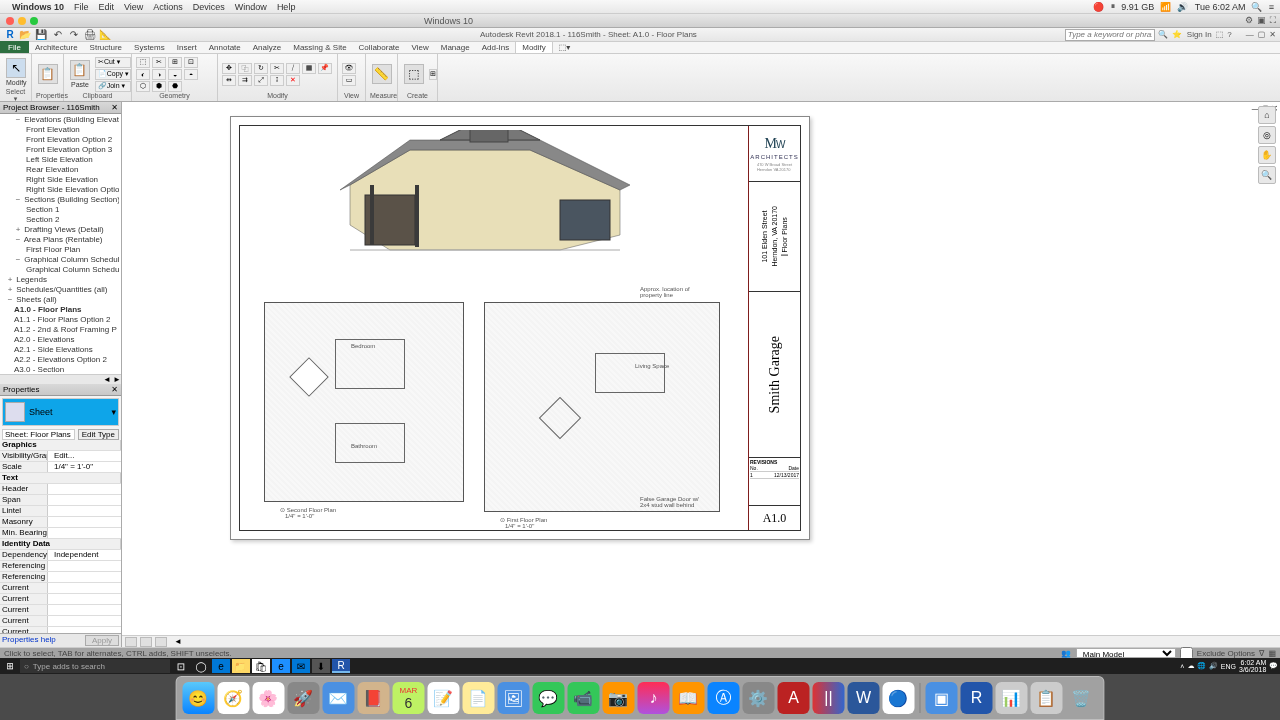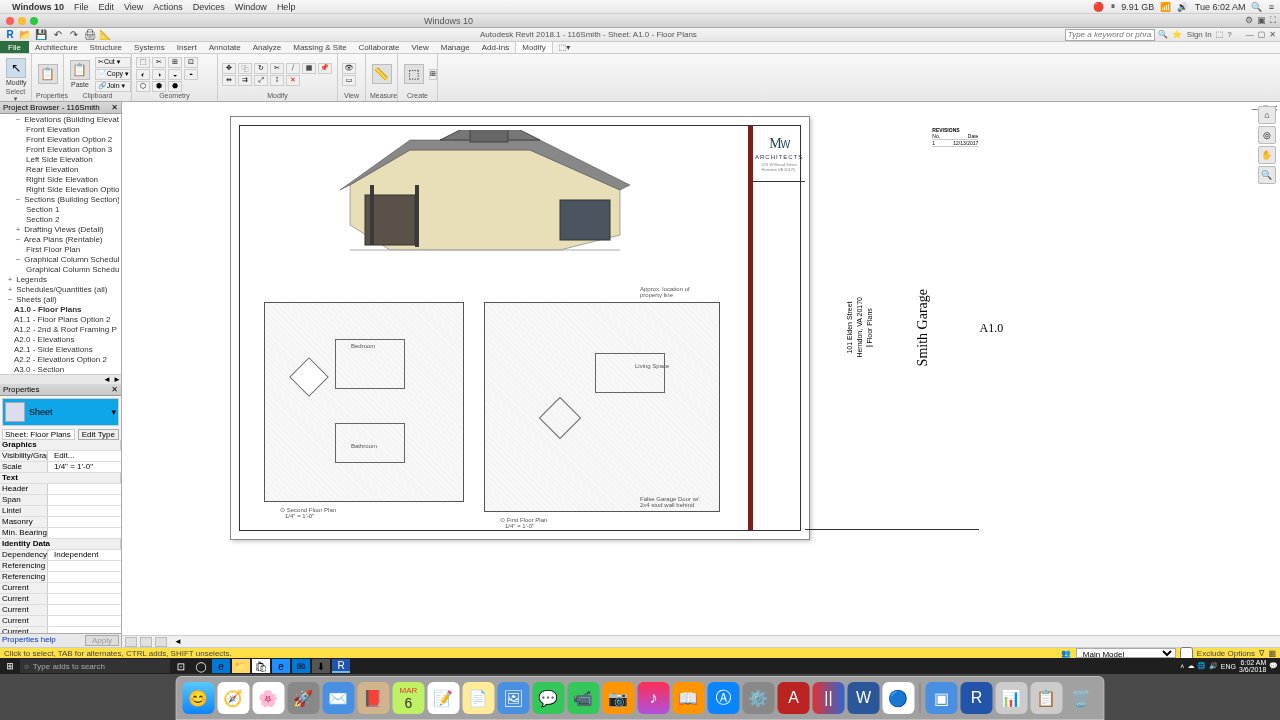--- a/index.html
+++ b/index.html
@@ -74,21 +74,21 @@
 .prop-instance { display: flex; height: 12px; font-size: 8px; align-items: center; padding: 0 2px; gap: 3px; }
 .prop-help { font-size: 8px; color: #03c; padding: 1px 2px; display: flex; justify-content: space-between; border-top: 1px solid #aaa; background: #e8e8e8;}
 .apply-btn { background: #ddd; border: 1px solid #aaa; padding: 0 6px; color: #999; }
 
 
 .canvas-wrap { flex: 1; position: relative; background: #fff; }
 .canvas { position: absolute; inset: 0; }
 .sheet { position: absolute; left: 108px; top: 14px; width: 580px; height: 424px; background: #fff; border: 1px solid #888; box-shadow: 2px 2px 4px rgba(0,0,0,0.2); }
 .sheet-inner { position: absolute; left: 8px; top: 8px; right: 8px; bottom: 8px; border: 1px solid #333; }
 
-.titleblock-col { position: absolute; right: 0; top: 0; bottom: 0; width: 52px; border-left: 5px solid #7f1d1d; display: flex; flex-direction: row; }
+.titleblock-col { position: absolute; right: 0; top: 0; bottom: 0; width: 52px; border-left: 1px solid #7f1d1d; display: flex; flex-direction: column; }
 .tb-logo { height: 56px; border-bottom: 1px solid #333; display: flex; flex-direction: column; align-items: center; justify-content: center; font-size: 6px; color: #335; padding: 2px; }
 .tb-logo .logo { font-size: 14px; font-family: Georgia, serif; letter-spacing: -1px; }
 .tb-addr { flex: 0 0 110px; border-bottom: 1px solid #333; display: flex; align-items: center; justify-content: center; }
 .tb-addr-inner { writing-mode: vertical-rl; transform: rotate(180deg); font-size: 7px; line-height: 10px; text-align: center; }
 .tb-proj { flex: 1; border-bottom: 1px solid #333; display: flex; align-items: center; justify-content: center; }
 .tb-proj span { writing-mode: vertical-rl; transform: rotate(180deg); font-size: 14px; font-family: Georgia, serif; }
 .tb-rev { flex: 0 0 48px; border-bottom: 1px solid #333; font-size: 5px; padding: 1px; }
 .tb-rev-row { display: flex; justify-content: space-between; border-bottom: 1px solid #ccc; }
 .tb-num { flex: 0 0 24px; display: flex; align-items: center; justify-content: center; font-size: 12px; font-family: Georgia, serif; }
 
@@ -99,21 +99,21 @@
 .fp-label { position: absolute; font-size: 6px; color: #555; }
 
 .view-controls { position: absolute; right: 4px; top: 4px; display: flex; flex-direction: column; gap: 2px; }
 .vc { width: 18px; height: 18px; background: #e8e8e8; border: 1px solid #bbb; border-radius: 2px; font-size: 9px; display: flex; align-items: center; justify-content: center; }
 
 
 .view-bar { position: absolute; bottom: 0; left: 0; right: 0; height: 12px; background: #f0f0f0; display: flex; align-items: center; gap: 3px; padding: 0 3px; font-size: 8px; border-top: 1px solid #ccc; }
 .vb-icon { width: 12px; height: 10px; background: #e0e0e0; border: 1px solid #bbb; }
 
 
-.status-bar { height: 11px; background: #fde047; display: flex; align-items: center; font-size: 8px; color: #444; padding: 0 4px; border-top: 1px solid #ccc; }
+.status-bar { height: 11px; background: #a3a3a3; display: flex; align-items: center; font-size: 8px; color: #444; padding: 0 4px; border-top: 1px solid #ccc; }
 .status-right { margin-left: auto; display: flex; gap: 4px; align-items: center; }
 .status-select { height: 10px; font-size: 8px; border: 1px solid #aaa; background: #fff; padding: 0 2px; }
 
 
 .win-taskbar { height: 16px; background: #1f1f1f; display: flex; align-items: center; padding: 0 2px; gap: 2px; }
 .win-start { width: 16px; height: 14px; display: flex; align-items: center; justify-content: center; color: #fff; }
 .win-search { height: 14px; width: 150px; background: #333; display: flex; align-items: center; padding: 0 4px; gap: 4px; color: #aaa; font-size: 8px; }
 .win-task { width: 18px; height: 14px; display: flex; align-items: center; justify-content: center; font-size: 10px; }
 .win-task.active { border-bottom: 2px solid #76b9ed; }
 .win-tray { margin-left: auto; display: flex; gap: 3px; align-items: center; color: #fff; font-size: 7px; }

